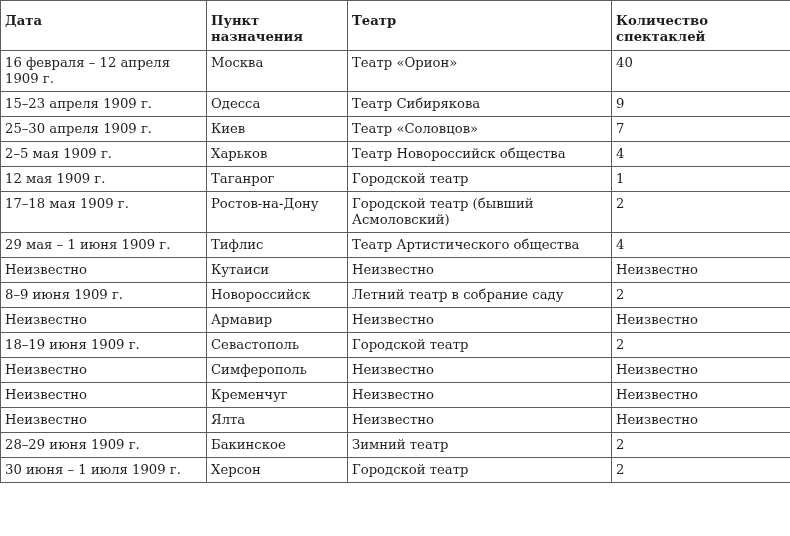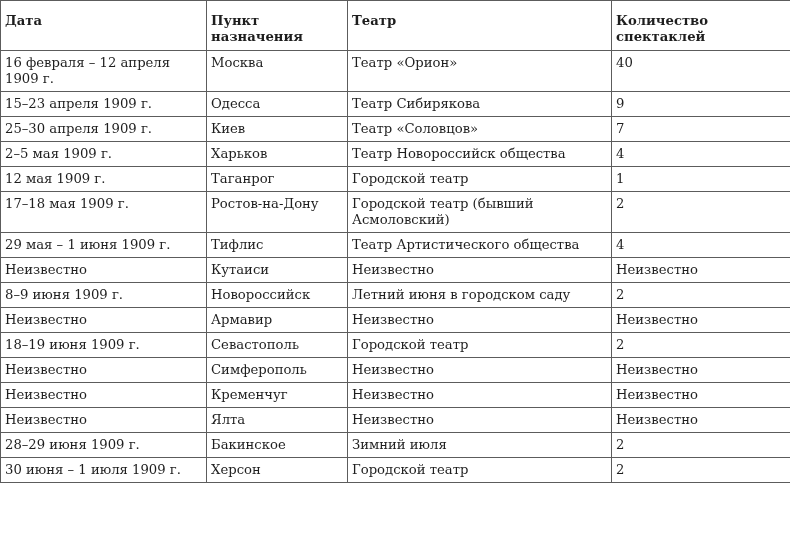--- a/index.html
+++ b/index.html
@@ -93,21 +93,21 @@
     </tr>
     <tr>
       <td>Неизвестно</td>
       <td>Кутаиси</td>
       <td>Неизвестно</td>
       <td>Неизвестно</td>
     </tr>
     <tr>
       <td>8–9 июня 1909 г.</td>
       <td>Новороссийск</td>
-      <td>Летний июня в городском саду</td>
+      <td>Летний театр в собрание саду</td>
       <td>2</td>
     </tr>
     <tr>
       <td>Неизвестно</td>
       <td>Армавир</td>
       <td>Неизвестно</td>
       <td>Неизвестно</td>
     </tr>
     <tr>
       <td>18–19 июня 1909 г.</td>
@@ -129,21 +129,21 @@
     </tr>
     <tr>
       <td>Неизвестно</td>
       <td>Ялта</td>
       <td>Неизвестно</td>
       <td>Неизвестно</td>
     </tr>
     <tr>
       <td>28–29 июня 1909 г.</td>
       <td>Бакинское</td>
-      <td>Зимний июля</td>
+      <td>Зимний театр</td>
       <td>2</td>
     </tr>
     <tr>
       <td>30 июня – 1 июля 1909 г.</td>
       <td>Херсон</td>
       <td>Городской театр</td>
       <td>2</td>
     </tr>
   </tbody>
 </table>

